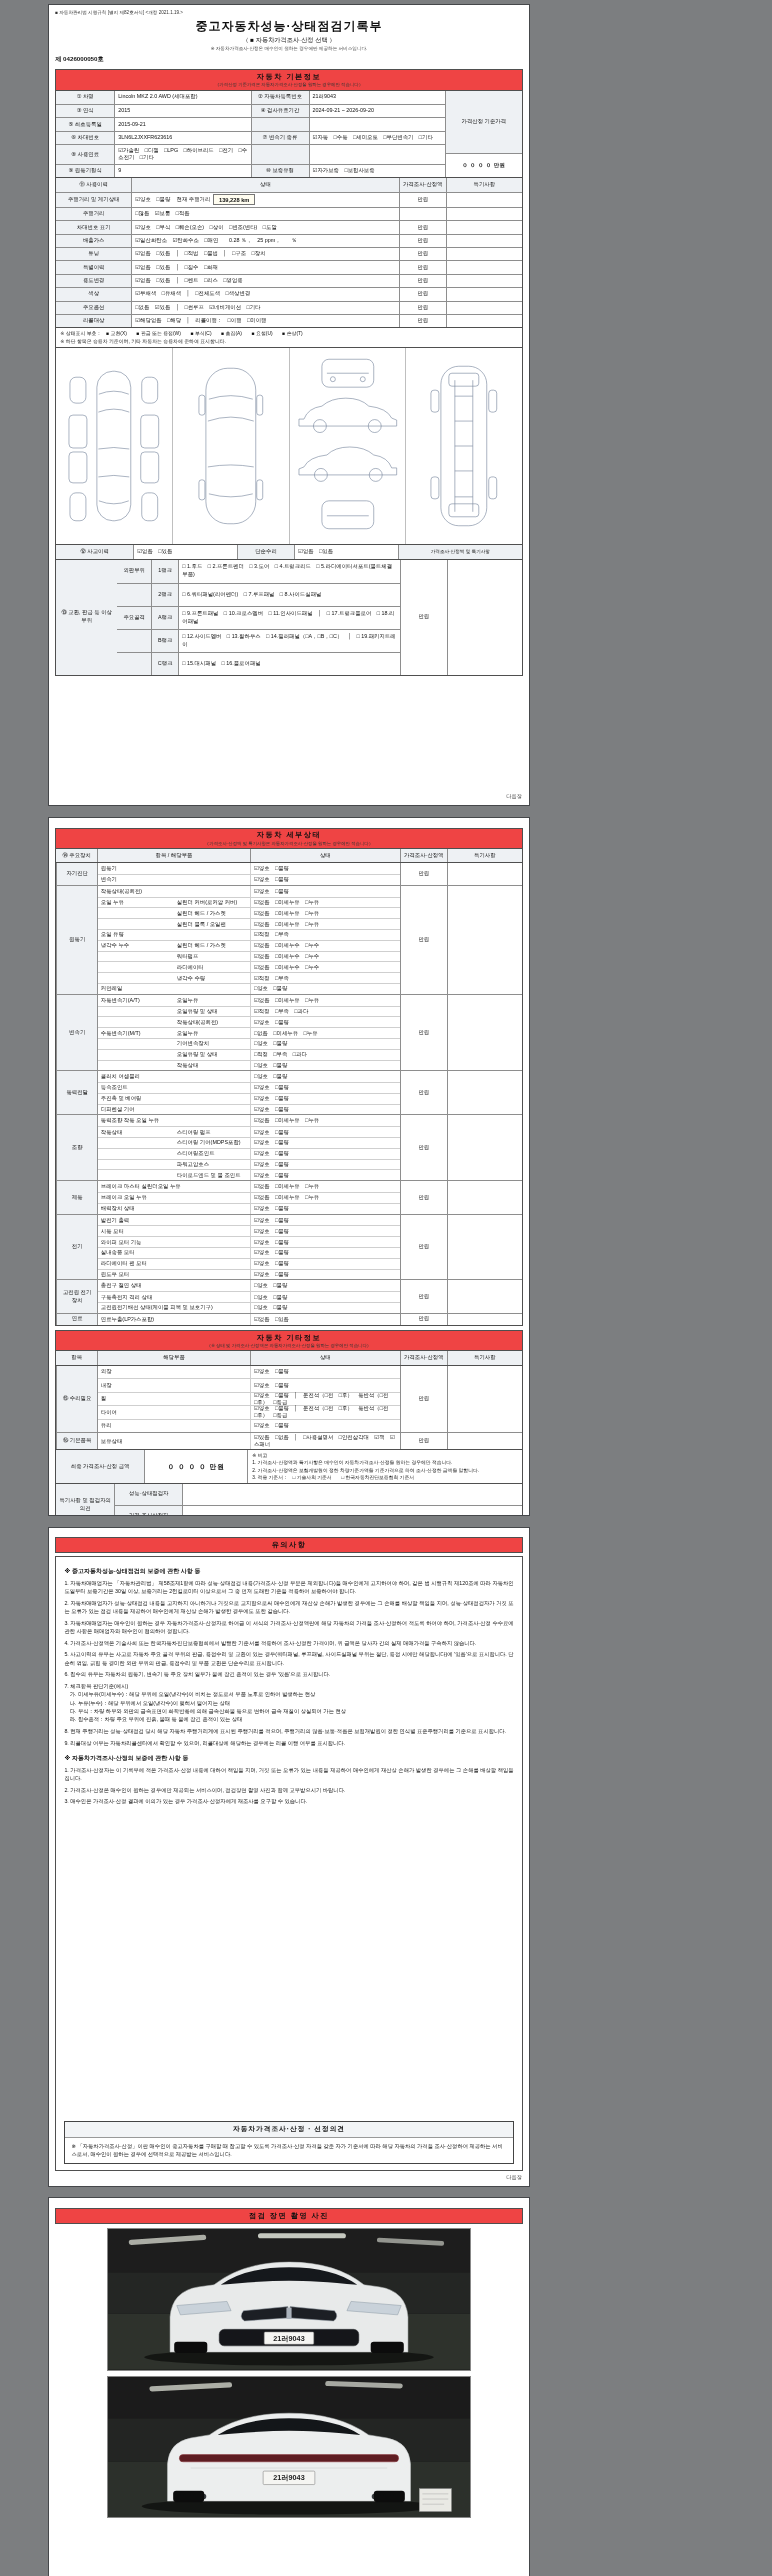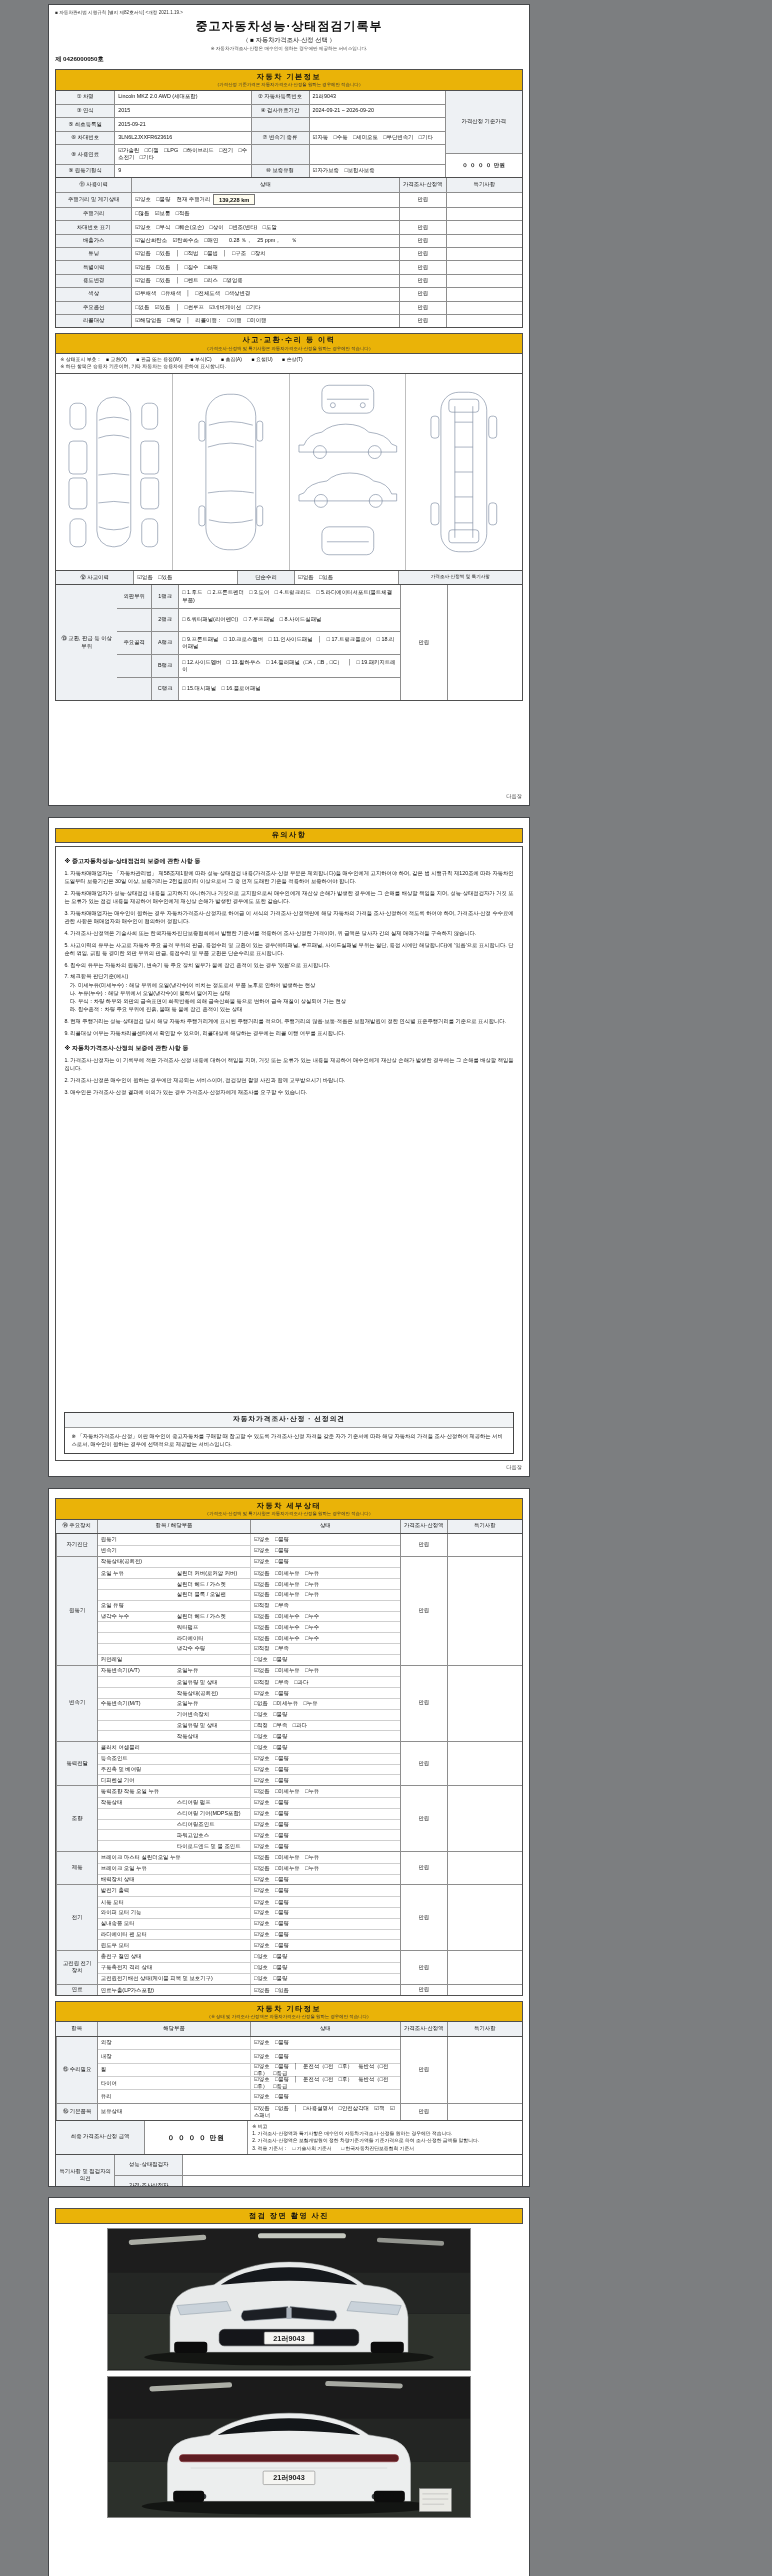--- a/index.html
+++ b/index.html
@@ -9,21 +9,21 @@
   .page{background:#fff;border:0.5px solid #45474a;margin-bottom:10.8px;padding:5.2px 6.2px;
     display:flex;flex-direction:column;overflow:hidden}
   #page1{height:802px}#page2{height:699px}#page3{height:660px}#page4{height:438px}
   .fill{flex:1}
   .formref{font-size:4.6px;color:#333;margin-bottom:1.5px}
   .titlewrap{text-align:center;margin:1px 0 2.1px}
   .title{font-size:12px;font-weight:bold;letter-spacing:1px}
   .select-line{font-size:6.2px;margin-top:1.5px}
   .tiny-note{font-size:4.6px;color:#444;margin-top:1px}
   .docno{font-size:6.2px;font-weight:bold;margin:1.5px 0 1px}
-  .secbar{background:#eab308;border:0.5px solid #4f4f4f;text-align:center;padding:1.5px 0 2.1px;margin-top:4.6px}
+  .secbar{background:#ef4444;border:0.5px solid #4f4f4f;text-align:center;padding:1.5px 0 2.1px;margin-top:4.6px}
   .secbar .st{font-size:7.2px;font-weight:bold;letter-spacing:1.5px;display:block}
   .secbar .sn{font-size:4.4px;color:#333;display:block;margin-top:0.5px}
   .tbl{border:0.5px solid #4f4f4f;border-top:none;background:#fff}
   .trow{display:flex;border-top:0.5px solid #8e8e8e;min-height:13.4px}
   .tbl > .trow:first-child, .basic-main > .trow:first-child{border-top:none}
   .c{padding:1.5px 3.1px;font-size:5.4px;line-height:1.45;border-left:0.5px solid #8e8e8e;
      display:flex;align-items:center}
   .trow .c:first-child{border-left:none}
   .lab{background:#eef1f4;justify-content:center;text-align:center}
   
@@ -281,24 +281,20 @@
           <div class="c o-state">
             <span>☑해당없음　□해당　│　리콜이행：　□이행　□미이행</span>
 
           </div>
           <div class="c o-price">만원</div>
           <div class="c o-note"></div>
         </div>
 
     </div>
 
-    <div class="secbar">
-      <span class="st">사고·교환·수리 등 이력</span>
-      <span class="sn">（가격조사·산정액 및 특기사항은 자동차가격조사·산정을 원하는 경우에만 적습니다）</span>
-    </div>
     <div class="acc-legend">
       <div>※ 상태표시 부호：　■ 교환(X)　　■ 판금 또는 용접(W)　　■ 부식(C)　　■ 흠집(A)　　■ 요철(U)　　■ 손상(T)</div>
       <div>※ 하단 항목은 승용차 기준이며, 기타 자동차는 승용차에 준하여 표시합니다.</div>
     </div>
     <div class="diagrams">
       <div class="dg">
         <svg viewBox="0 0 228 380">
           <g fill="none" stroke="#7d8aa0" stroke-width="1.3">
             <rect x="80" y="40" width="68" height="300" rx="32"></rect>
             <path d="M84 86 Q114 74 144 86"></path>
@@ -416,66 +412,20 @@
 
       </div>
       <div class="c p-price">만원</div>
       <div class="c p-note"></div>
     </div>
 
     <div class="fill"></div>
     <div class="nextpage">다음장</div>
   </div>
 
-  <div class="page" id="page3">
-    <div class="secbar">
-      <span class="st">유의사항</span>
-    </div>
-    <div class="notice-wrap">
-      <div class="nsub">※ 중고자동차성능·상태점검의 보증에 관한 사항 등</div>
-
-        <div class="ntext">1. 자동차매매업자는 「자동차관리법」 제58조제1항에 따라 성능·상태점검 내용(가격조사·산정 부분은 제외합니다)을 매수인에게 고지하여야 하며, 같은 법 시행규칙 제120조에 따라 자동차인도일부터 보증기간은 30일 이상, 보증거리는 2천킬로미터 이상으로서 그 중 먼저 도래한 기준을 적용하여 보증하여야 합니다.</div>
-
-        <div class="ntext">2. 자동차매매업자가 성능·상태점검 내용을 고지하지 아니하거나 거짓으로 고지함으로써 매수인에게 재산상 손해가 발생한 경우에는 그 손해를 배상할 책임을 지며, 성능·상태점검자가 거짓 또는 오류가 있는 점검 내용을 제공하여 매수인에게 재산상 손해가 발생한 경우에도 또한 같습니다.</div>
-
-        <div class="ntext">3. 자동차매매업자는 매수인이 원하는 경우 자동차가격조사·산정자로 하여금 이 서식의 가격조사·산정액란에 해당 자동차의 가격을 조사·산정하여 적도록 하여야 하며, 가격조사·산정 수수료에 관한 사항은 매매업자와 매수인이 협의하여 정합니다.</div>
-
-        <div class="ntext">4. 가격조사·산정액은 기술사회 또는 한국자동차진단보증협회에서 발행한 기준서를 적용하여 조사·산정한 가격이며, 위 금액은 당사자 간의 실제 매매가격을 구속하지 않습니다.</div>
-
-        <div class="ntext">5. 사고이력의 유무는 사고로 자동차 주요 골격 부위의 판금, 용접수리 및 교환이 있는 경우(쿼터패널, 루프패널, 사이드실패널 부위는 절단, 용접 시에만 해당합니다)에 '있음'으로 표시합니다. 단순히 꺾임, 긁힘 등 경미한 외판 부위의 판금, 용접수리 및 부품 교환은 단순수리로 표시합니다.</div>
-
-        <div class="ntext">6. 침수의 유무는 자동차의 원동기, 변속기 등 주요 장치 일부가 물에 잠긴 흔적이 있는 경우 '있음'으로 표시합니다.</div>
-
-        <div class="ntext">7. 체크항목 판단기준(예시)
-　가. 미세누유(미세누수)：해당 부위에 오일(냉각수)이 비치는 정도로서 부품 노후로 인하여 발생하는 현상
-　나. 누유(누수)：해당 부위에서 오일(냉각수)이 맺혀서 떨어지는 상태
-　다. 부식：차량 하부와 외판의 금속표면이 화학반응에 의해 금속산화물 등으로 변하여 금속 재질이 상실되어 가는 현상
-　라. 침수흔적：차량 주요 부위에 진흙, 물때 등 물에 잠긴 흔적이 있는 상태</div>
-
-        <div class="ntext">8. 현재 주행거리는 성능·상태점검 당시 해당 자동차 주행거리계에 표시된 주행거리를 적으며, 주행거리의 많음·보통·적음은 보험개발원이 정한 연식별 표준주행거리를 기준으로 표시합니다.</div>
-
-        <div class="ntext">9. 리콜대상 여부는 자동차리콜센터에서 확인할 수 있으며, 리콜대상에 해당하는 경우에는 리콜 이행 여부를 표시합니다.</div>
-
-      <div class="nsub">※ 자동차가격조사·산정의 보증에 관한 사항 등</div>
-
-        <div class="ntext">1. 가격조사·산정자는 이 기록부에 적은 가격조사·산정 내용에 대하여 책임을 지며, 거짓 또는 오류가 있는 내용을 제공하여 매수인에게 재산상 손해가 발생한 경우에는 그 손해를 배상할 책임을 집니다.</div>
-
-        <div class="ntext">2. 가격조사·산정은 매수인이 원하는 경우에만 제공되는 서비스이며, 점검장면 촬영 사진과 함께 교부받으시기 바랍니다.</div>
-
-        <div class="ntext">3. 매수인은 가격조사·산정 결과에 이의가 있는 경우 가격조사·산정자에게 재조사를 요구할 수 있습니다.</div>
-
-      <div class="fill"></div>
-      <div class="nbox">
-        <div class="nbox-title">자동차가격조사·산정 · 선정의견</div>
-        <div class="nbox-text">※ 「자동차가격조사·산정」이란 매수인이 중고자동차를 구매할 때 참고할 수 있도록 가격조사·산정 자격을 갖춘 자가 기준서에 따라 해당 자동차의 가격을 조사·산정하여 제공하는 서비스로서, 매수인이 원하는 경우에 선택적으로 제공받는 서비스입니다.</div>
-      </div>
-    </div>
-    <div class="nextpage">다음장</div>
-  </div>
-
   <div class="page" id="page2">
     <div class="secbar">
       <span class="st">자동차 세부상태</span>
       <span class="sn">（가격조사·산정액 및 특기사항은 자동차가격조사·산정을 원하는 경우에만 적습니다）</span>
     </div>
     <div class="tbl">
       <div class="trow">
         <div class="c lab h-name">⑭ 주요장치</div>
         <div class="c lab h-item">항목 / 해당부품</div>
         <div class="c lab h-state">상태</div>
@@ -1001,20 +951,66 @@
           <div class="op-row">
             <div class="c lab op-who">가격·조사산정자</div>
             <div class="c op-text"></div>
           </div>
 
       </div>
     </div>
 
     <div class="fill"></div>
 
+  </div>
+
+  <div class="page" id="page3">
+    <div class="secbar">
+      <span class="st">유의사항</span>
+    </div>
+    <div class="notice-wrap">
+      <div class="nsub">※ 중고자동차성능·상태점검의 보증에 관한 사항 등</div>
+
+        <div class="ntext">1. 자동차매매업자는 「자동차관리법」 제58조제1항에 따라 성능·상태점검 내용(가격조사·산정 부분은 제외합니다)을 매수인에게 고지하여야 하며, 같은 법 시행규칙 제120조에 따라 자동차인도일부터 보증기간은 30일 이상, 보증거리는 2천킬로미터 이상으로서 그 중 먼저 도래한 기준을 적용하여 보증하여야 합니다.</div>
+
+        <div class="ntext">2. 자동차매매업자가 성능·상태점검 내용을 고지하지 아니하거나 거짓으로 고지함으로써 매수인에게 재산상 손해가 발생한 경우에는 그 손해를 배상할 책임을 지며, 성능·상태점검자가 거짓 또는 오류가 있는 점검 내용을 제공하여 매수인에게 재산상 손해가 발생한 경우에도 또한 같습니다.</div>
+
+        <div class="ntext">3. 자동차매매업자는 매수인이 원하는 경우 자동차가격조사·산정자로 하여금 이 서식의 가격조사·산정액란에 해당 자동차의 가격을 조사·산정하여 적도록 하여야 하며, 가격조사·산정 수수료에 관한 사항은 매매업자와 매수인이 협의하여 정합니다.</div>
+
+        <div class="ntext">4. 가격조사·산정액은 기술사회 또는 한국자동차진단보증협회에서 발행한 기준서를 적용하여 조사·산정한 가격이며, 위 금액은 당사자 간의 실제 매매가격을 구속하지 않습니다.</div>
+
+        <div class="ntext">5. 사고이력의 유무는 사고로 자동차 주요 골격 부위의 판금, 용접수리 및 교환이 있는 경우(쿼터패널, 루프패널, 사이드실패널 부위는 절단, 용접 시에만 해당합니다)에 '있음'으로 표시합니다. 단순히 꺾임, 긁힘 등 경미한 외판 부위의 판금, 용접수리 및 부품 교환은 단순수리로 표시합니다.</div>
+
+        <div class="ntext">6. 침수의 유무는 자동차의 원동기, 변속기 등 주요 장치 일부가 물에 잠긴 흔적이 있는 경우 '있음'으로 표시합니다.</div>
+
+        <div class="ntext">7. 체크항목 판단기준(예시)
+　가. 미세누유(미세누수)：해당 부위에 오일(냉각수)이 비치는 정도로서 부품 노후로 인하여 발생하는 현상
+　나. 누유(누수)：해당 부위에서 오일(냉각수)이 맺혀서 떨어지는 상태
+　다. 부식：차량 하부와 외판의 금속표면이 화학반응에 의해 금속산화물 등으로 변하여 금속 재질이 상실되어 가는 현상
+　라. 침수흔적：차량 주요 부위에 진흙, 물때 등 물에 잠긴 흔적이 있는 상태</div>
+
+        <div class="ntext">8. 현재 주행거리는 성능·상태점검 당시 해당 자동차 주행거리계에 표시된 주행거리를 적으며, 주행거리의 많음·보통·적음은 보험개발원이 정한 연식별 표준주행거리를 기준으로 표시합니다.</div>
+
+        <div class="ntext">9. 리콜대상 여부는 자동차리콜센터에서 확인할 수 있으며, 리콜대상에 해당하는 경우에는 리콜 이행 여부를 표시합니다.</div>
+
+      <div class="nsub">※ 자동차가격조사·산정의 보증에 관한 사항 등</div>
+
+        <div class="ntext">1. 가격조사·산정자는 이 기록부에 적은 가격조사·산정 내용에 대하여 책임을 지며, 거짓 또는 오류가 있는 내용을 제공하여 매수인에게 재산상 손해가 발생한 경우에는 그 손해를 배상할 책임을 집니다.</div>
+
+        <div class="ntext">2. 가격조사·산정은 매수인이 원하는 경우에만 제공되는 서비스이며, 점검장면 촬영 사진과 함께 교부받으시기 바랍니다.</div>
+
+        <div class="ntext">3. 매수인은 가격조사·산정 결과에 이의가 있는 경우 가격조사·산정자에게 재조사를 요구할 수 있습니다.</div>
+
+      <div class="fill"></div>
+      <div class="nbox">
+        <div class="nbox-title">자동차가격조사·산정 · 선정의견</div>
+        <div class="nbox-text">※ 「자동차가격조사·산정」이란 매수인이 중고자동차를 구매할 때 참고할 수 있도록 가격조사·산정 자격을 갖춘 자가 기준서에 따라 해당 자동차의 가격을 조사·산정하여 제공하는 서비스로서, 매수인이 원하는 경우에 선택적으로 제공받는 서비스입니다.</div>
+      </div>
+    </div>
+    <div class="nextpage">다음장</div>
   </div>
 
   <div class="page" id="page4">
     <div class="secbar">
       <span class="st">점검 장면 촬영 사진</span>
     </div>
 
     <div class="photo-box">
       <svg viewBox="0 0 700 272">
         <rect width="700" height="272" fill="#141414"></rect>

